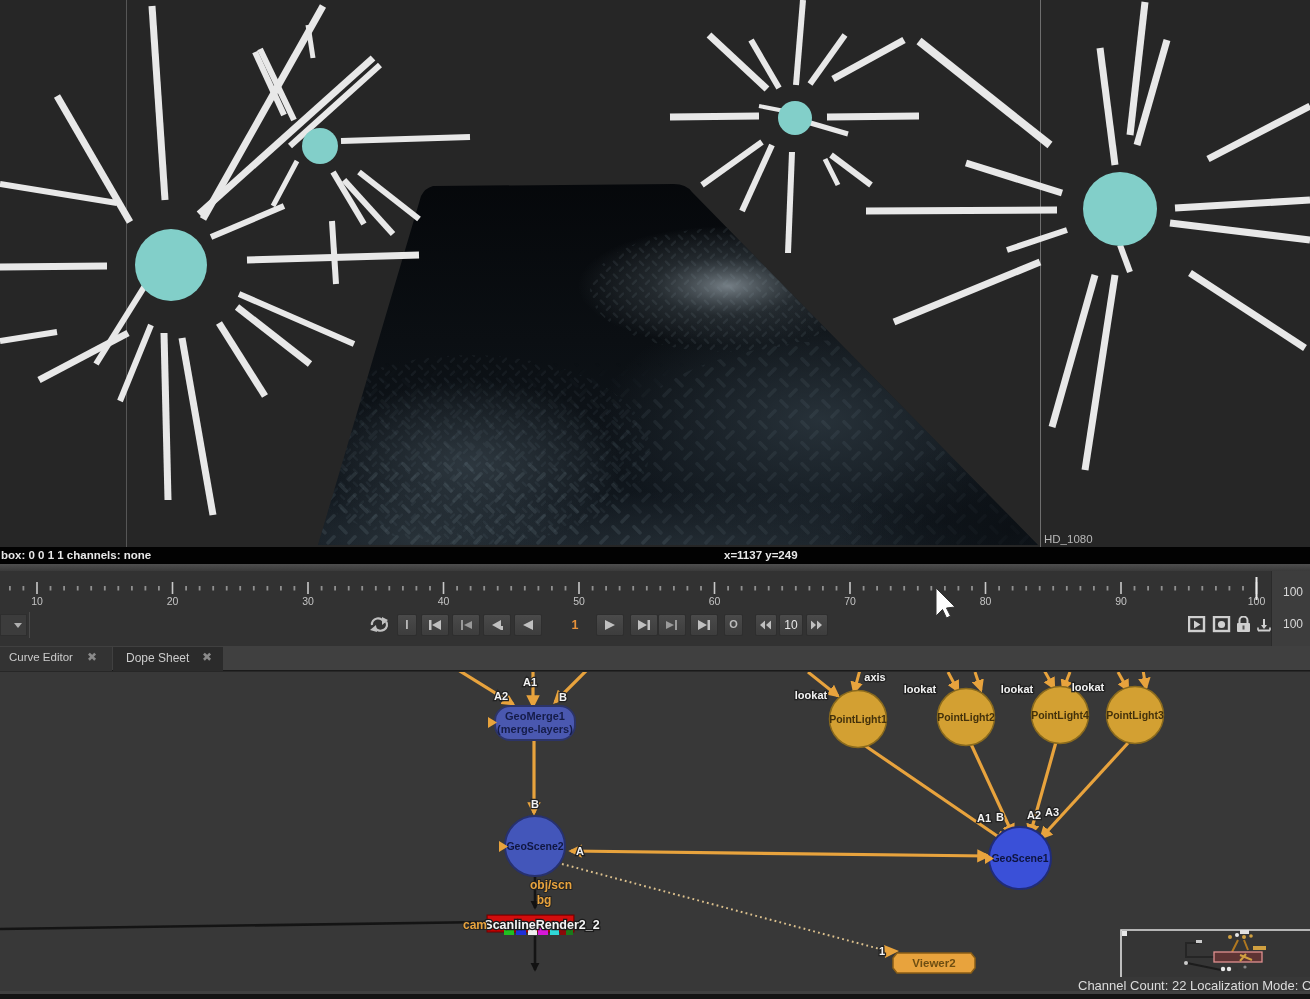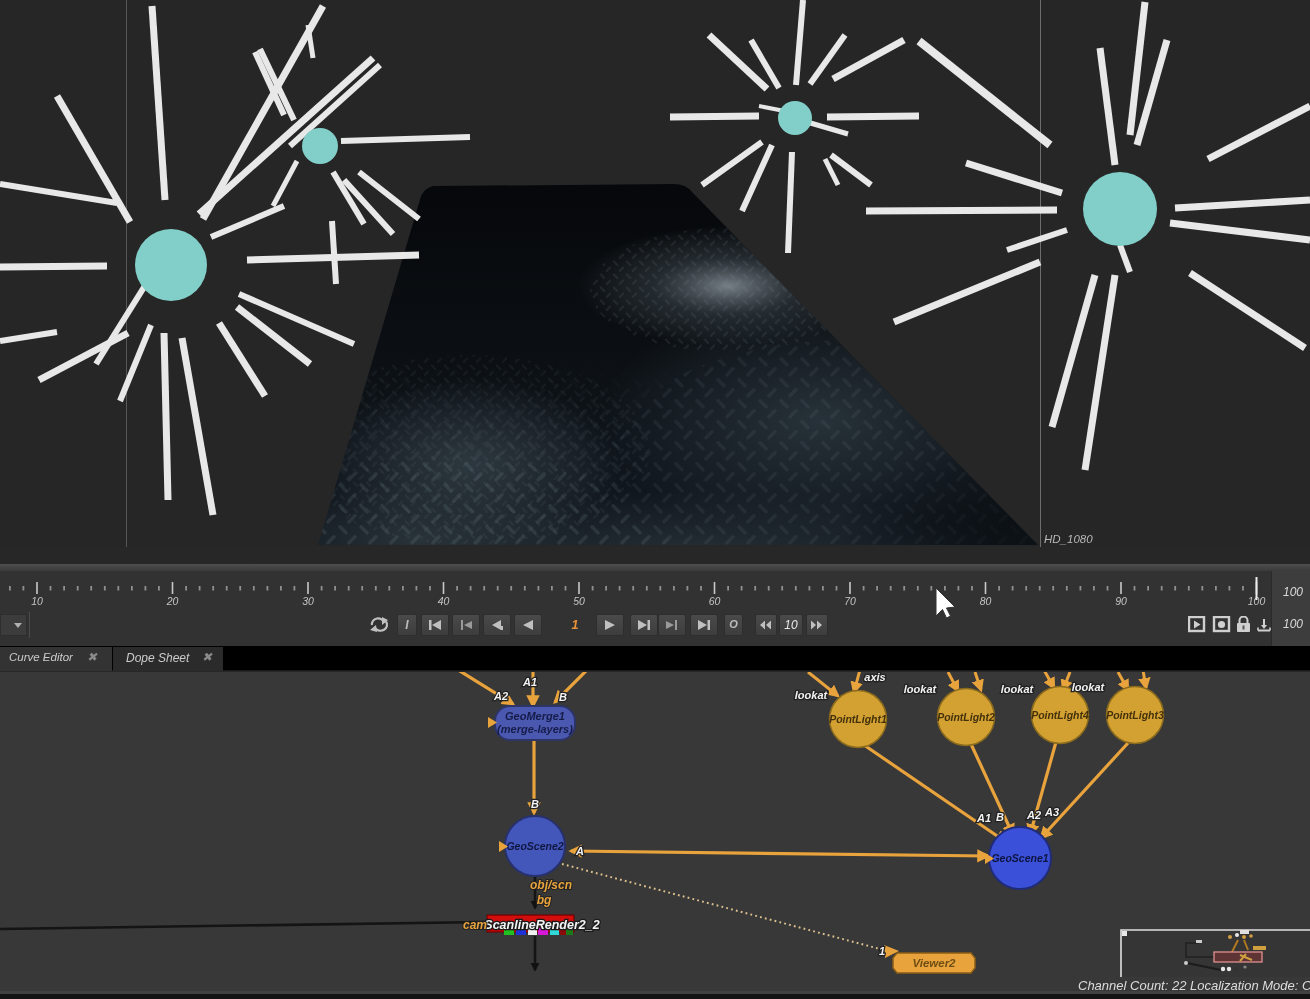--- a/index.html
+++ b/index.html
@@ -1,17 +1,17 @@
 <!DOCTYPE html>
 <html><head>
 <meta charset="utf-8">
 <style>
   html,body{margin:0;padding:0;background:#1a1a1a;}
   *{box-sizing:border-box;font-family:"Liberation Sans",sans-serif;}
-  #page{position:relative;width:1310px;height:999px;overflow:hidden;background:#272727;font-style:italic;}
+  #page{position:relative;width:1310px;height:999px;overflow:hidden;background:#272727;}
   .abs{position:absolute;}
 </style>
 </head>
 <body>
 <div id="page">
 
   <div class="abs" style="left:0;top:0;width:1310px;height:547px;background:#262626;">
     <svg width="1310" height="547" viewBox="0 0 1310 547">
       <defs>
         <linearGradient id="floorbase" x1="0" y1="0" x2="0" y2="1">
@@ -144,20 +144,24 @@
       </g>
 
       <circle cx="171" cy="265" r="36" fill="#82cfc9"></circle>
       <circle cx="320" cy="146" r="18" fill="#82cfc9"></circle>
       <circle cx="795" cy="118" r="17" fill="#82cfc9"></circle>
       <circle cx="1120" cy="209" r="37" fill="#82cfc9"></circle>
       <text x="1044" y="543" font-size="11.5" fill="#b8b8b8">HD_1080</text>
     </svg>
   </div>
 
+  <div class="abs" style="left:0;top:547px;width:1310px;height:17px;background:#020202;color:#e8e8e8;font-size:11.5px;font-weight:bold;">
+    <span class="abs" style="left:1px;top:2px;">box: 0 0 1 1 channels: none</span>
+    <span class="abs" style="left:724px;top:2px;">x=1137 y=249</span>
+  </div>
 
   <div class="abs" style="left:0;top:564px;width:1310px;height:82px;background:#323232;">
     <div class="abs" style="left:0;top:0;width:1310px;height:7px;background:linear-gradient(#4e4e4e,#3a3a3a);"></div>
     <svg class="abs" style="left:0;top:0;" width="1310" height="82" viewBox="0 0 1310 82">
       <g>
       <line x1="9.9" y1="22" x2="9.9" y2="26.5" stroke="#909090" stroke-width="1.8"></line>
       <line x1="23.4" y1="22" x2="23.4" y2="26.5" stroke="#909090" stroke-width="1.8"></line>
       <line x1="37.0" y1="18" x2="37.0" y2="30" stroke="#c8c8c8" stroke-width="1.6"></line>
       <text x="37.0" y="41" font-size="10.5" fill="#c4c4c4" text-anchor="middle">10</text>
       <line x1="50.5" y1="22" x2="50.5" y2="26.5" stroke="#909090" stroke-width="1.8"></line>
@@ -351,21 +355,21 @@
           <rect x="49" y="7" width="13" height="9" rx="1" fill="#cfcfcf"></rect>
           <path d="M 51.5,7 V 4.5 A 4,4 0 0 1 59.5,4.5 V 7" stroke="#cfcfcf" stroke-width="2" fill="none"></path>
           <rect x="54.5" y="9.5" width="2" height="4" fill="#555"></rect>
           <path d="M 70,14.5 h 12" stroke="#cfcfcf" stroke-width="2"></path>
           <path d="M 70,14.5 v -3 M 82,14.5 v -3" stroke="#cfcfcf" stroke-width="1.6"></path>
           <path d="M 76,3 v 7" stroke="#cfcfcf" stroke-width="2"></path>
           <polygon points="73,9 79,9 76,13" fill="#cfcfcf"></polygon>
         </svg></div>
   </div>
 
-  <div class="abs" style="left:0;top:646px;width:1310px;height:25px;background:#000000;border-bottom:1px solid #1a1a1a;">
+  <div class="abs" style="left:0;top:646px;width:1310px;height:25px;background:#404040;border-bottom:1px solid #1a1a1a;">
     <div class="abs" style="left:0;top:1px;width:112px;height:24px;background:#333333;"></div>
     <div class="abs" style="left:113px;top:1px;width:110px;height:24px;background:#2b2b2b;"></div>
     <span class="abs" style="left:9px;top:5px;color:#cccccc;font-size:11.5px;">Curve Editor</span>
     <span class="abs" style="left:87px;top:4px;color:#8a8a8a;font-size:12px;">✖</span>
     <span class="abs" style="left:126px;top:5px;color:#cccccc;font-size:12px;">Dope Sheet</span>
     <span class="abs" style="left:202px;top:4px;color:#8a8a8a;font-size:12px;">✖</span>
   </div>
 
   <div class="abs" style="left:0;top:672px;width:1310px;height:327px;background:#383838;">
     <svg width="1310" height="327" viewBox="0 672 1310 327" id="graphsvg">

